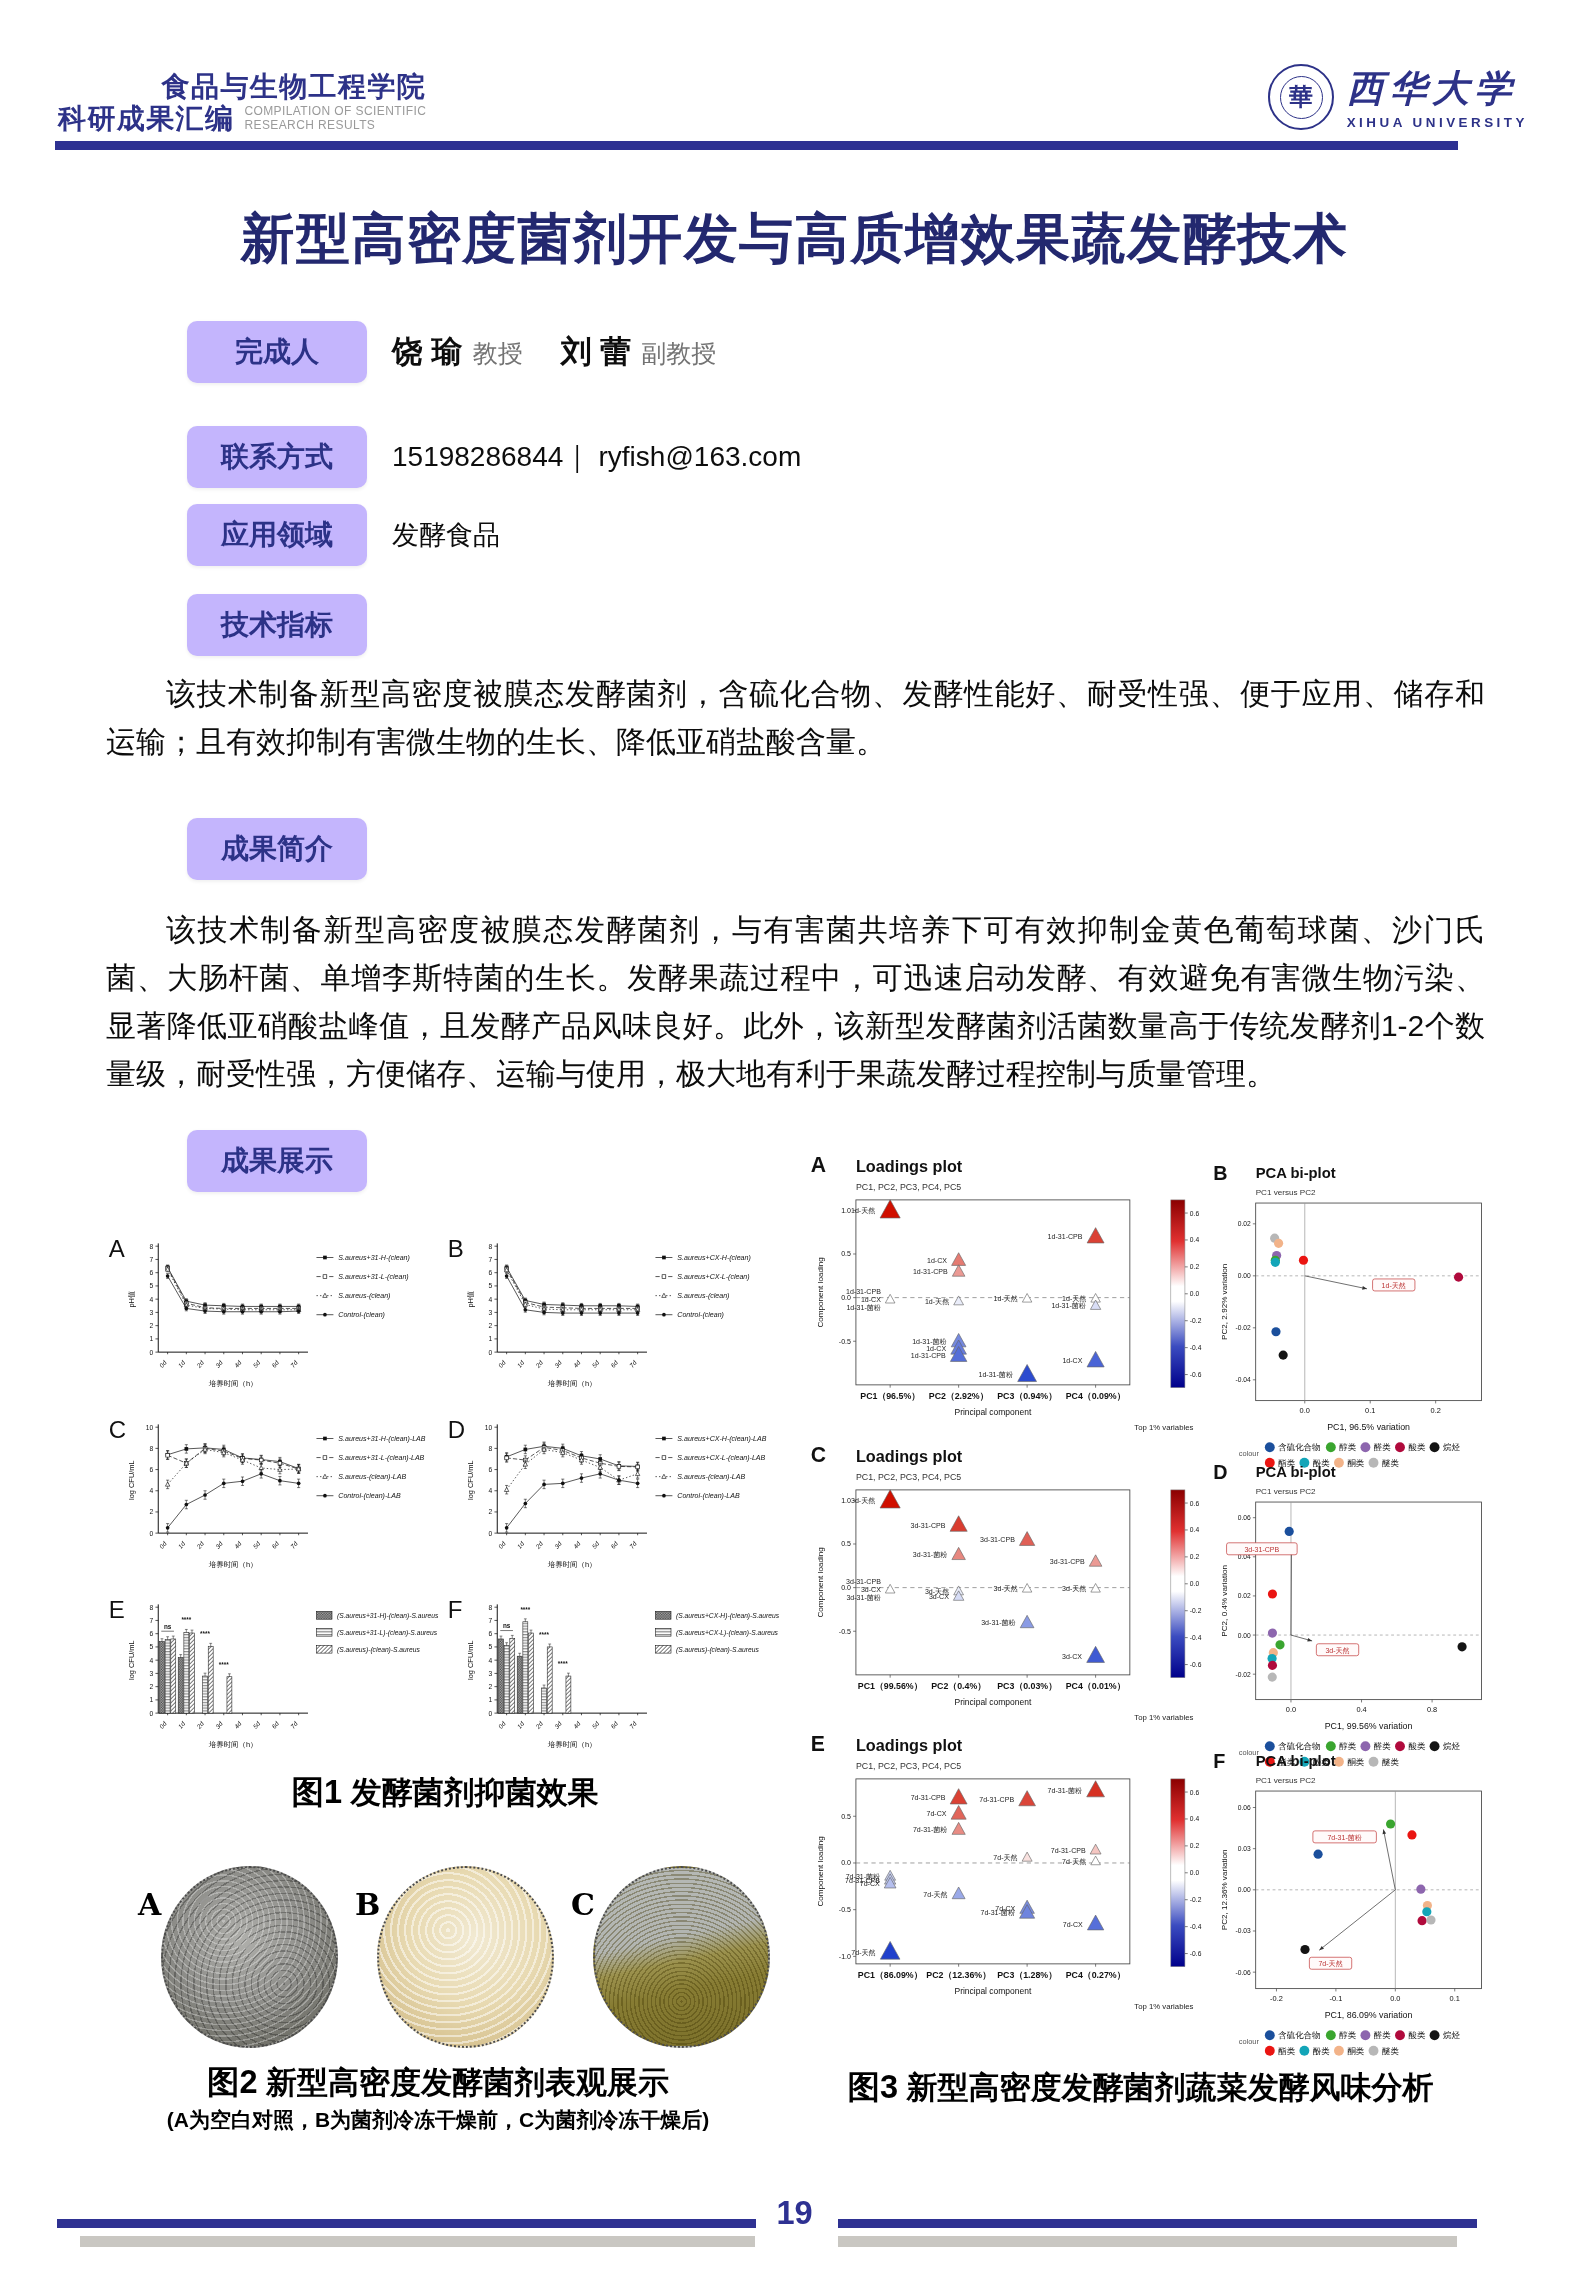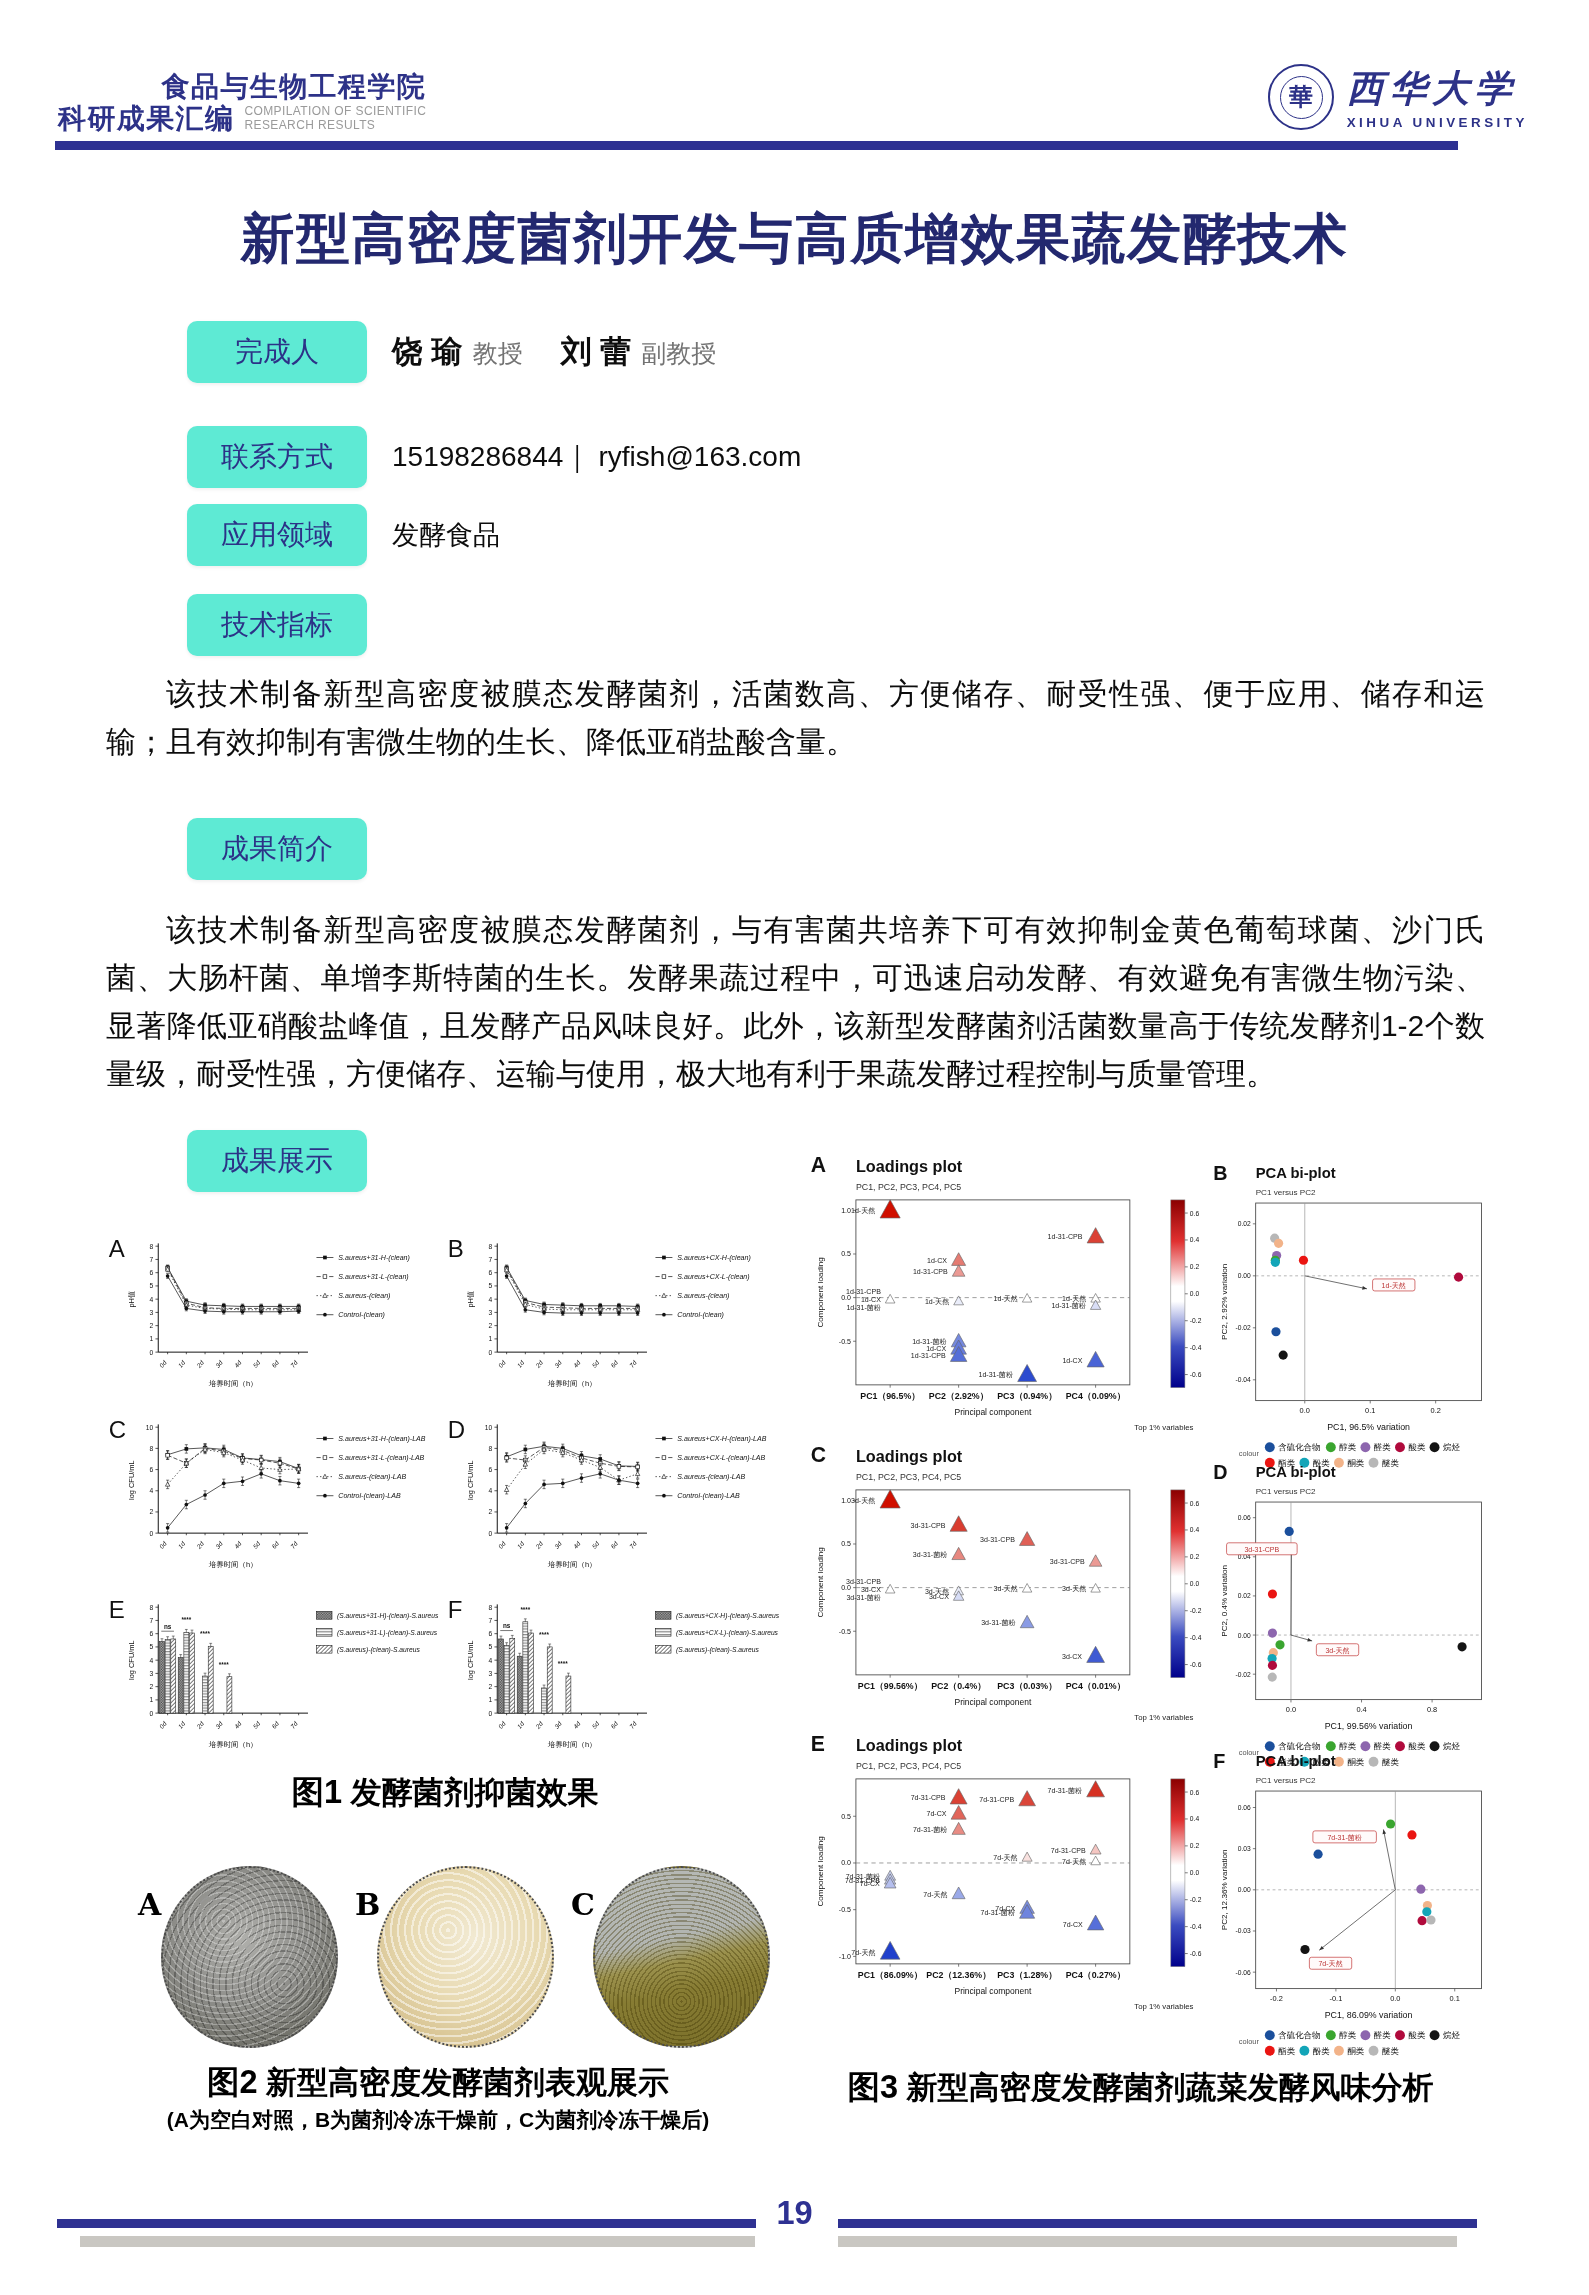--- a/index.html
+++ b/index.html
@@ -19,22 +19,22 @@
   .logo-text .cn{font-size:37px;color:#2d3288;font-family:"DejaVu Serif",serif;
         font-style:italic;font-weight:bold;letter-spacing:5.7px;}
   .logo-text .en{font-size:13.4px;color:#2d3288;letter-spacing:3.5px;font-weight:bold;margin-top:1.4px;}
   .hdr-rule{position:absolute;left:55px;top:141px;width:1403px;height:8.5px;background:#2e3192;}
   
   .title{position:absolute;left:88px;top:203px;width:1413px;text-align:center;
         font-size:54px;font-weight:900;color:#23286f;letter-spacing:1.4px;}
   
   .info-row{position:absolute;left:187px;display:flex;align-items:center;}
   .badge{display:inline-flex;align-items:center;justify-content:center;width:180px;height:62px;
-        background:#5eead4;border-radius:10px;box-shadow:0 1.4px 3.5px rgba(0,0,0,0.06);
-        font-size:28px;font-weight:normal;color:#2c3287;flex:0 0 auto;}
+        background:#c4b5fd;border-radius:10px;box-shadow:0 1.4px 3.5px rgba(0,0,0,0.06);
+        font-size:28px;font-weight:bold;color:#2c3287;flex:0 0 auto;}
   .info-content{margin-left:25px;font-size:28px;color:#0d0d0d;display:flex;align-items:baseline;gap:10px;white-space:nowrap;}
   .person-name{font-weight:bold;font-size:31px;text-align:right;}
   .person-title{font-size:25px;color:#737373;margin-right:28px;}
   
   .para{position:absolute;left:106px;width:1379px;font-size:30px;line-height:1.6;color:#0c0c0c;
         text-align:justify;text-indent:2em;}
   .sec-badge{position:absolute;left:187px;}
   
   .cap{position:absolute;text-align:center;font-size:31px;color:#000;}
   .cap .tag{font-weight:900;font-size:32.5px;}
@@ -104,21 +104,21 @@
     <span class="info-content">15198286844｜ ryfish@163.com</span>
   </div>
   <div class="info-row" style="top:504px;">
     <span class="badge">应用领域</span>
     <span class="info-content" style="font-size:27px;">发酵食品</span>
   </div>
   <div class="info-row" style="top:594px;">
     <span class="badge">技术指标</span>
   </div>
 
-  <div class="para" style="top:670px;">该技术制备新型高密度被膜态发酵菌剂，活菌数高、方便储存、耐受性强、便于应用、储存和运输；且有效抑制有害微生物的生长、降低亚硝盐酸含量。</div>
+  <div class="para" style="top:670px;">该技术制备新型高密度被膜态发酵菌剂，含硫化合物、发酵性能好、耐受性强、便于应用、储存和运输；且有效抑制有害微生物的生长、降低亚硝盐酸含量。</div>
 
   <span class="badge sec-badge" style="top:818px;">成果简介</span>
   <div class="para" style="top:906px;">该技术制备新型高密度被膜态发酵菌剂，与有害菌共培养下可有效抑制金黄色葡萄球菌、沙门氏菌、大肠杆菌、单增李斯特菌的生长。发酵果蔬过程中，可迅速启动发酵、有效避免有害微生物污染、显著降低亚硝酸盐峰值，且发酵产品风味良好。此外，该新型发酵菌剂活菌数量高于传统发酵剂1-2个数量级，耐受性强，方便储存、运输与使用，极大地有利于果蔬发酵过程控制与质量管理。</div>
 
   <span class="badge sec-badge" style="top:1130px;">成果展示</span>
 
   <div class="panel" id="f1a" style="left:106px;top:1225px;"><svg width="339" height="178" viewBox="0 0 480 252">
         <text x="4" y="46" font-size="34" fill="#111" font-family="&quot;DejaVu Serif&quot;,serif">A</text>
         <line x1="74" y1="26" x2="74" y2="180" stroke="#111" stroke-width="1.4"></line>
         <line x1="74" y1="180" x2="286" y2="180" stroke="#111" stroke-width="1.4"></line>

